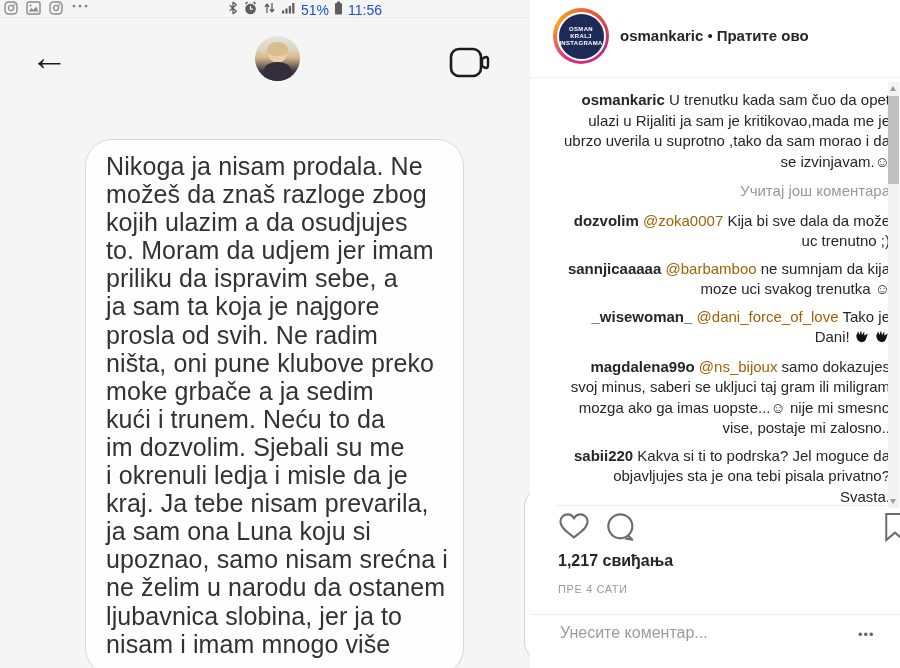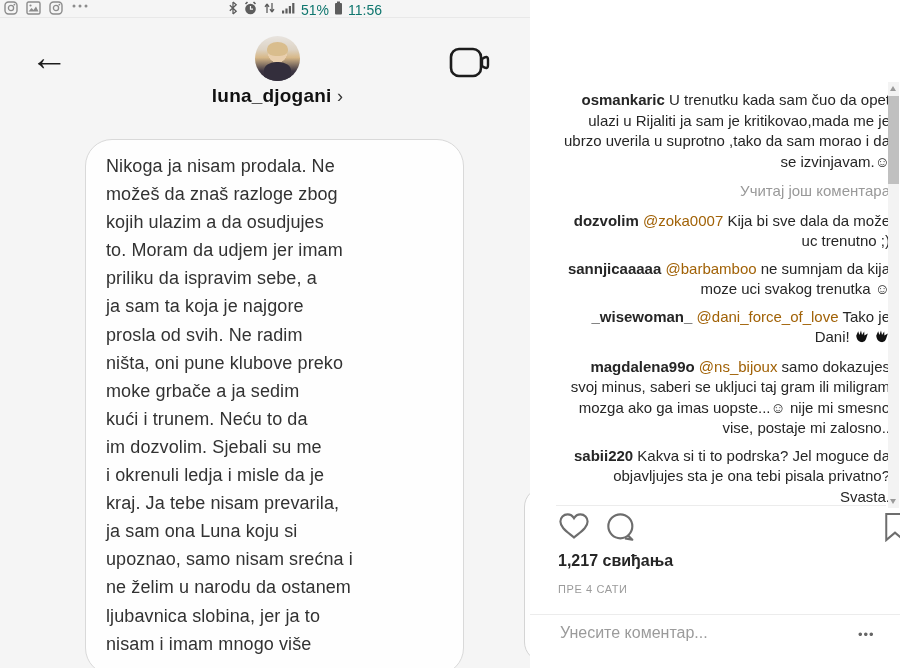--- a/index.html
+++ b/index.html
@@ -8,40 +8,40 @@
   #stage { position:relative; width:900px; height:668px; overflow:hidden; }
 
   
   .left-panel { position:absolute; left:0; top:0; width:530px; height:668px;
     background:#f5f5f5; overflow:hidden; }
   .statusbar { position:absolute; left:0; top:0; width:530px; height:18px;
     border-bottom:1px solid rgba(0,0,0,0.05); }
   .sb-left { position:absolute; left:4px; top:1px; display:flex; gap:8px; align-items:center; }
   .sb-right { position:absolute; left:228px; top:1px; display:flex; gap:5px; align-items:center; }
   .sb-ico { display:inline-block; }
-  .sb-text { font-size:14px; color:#0f766e; }
+  .sb-text { font-size:14px; color:#1d4ed8; }
   .dm-back { position:absolute; left:30px; top:38px; font-size:38px; font-weight:300;
     color:#1c1c1c; line-height:38px; }
   .dm-avatar { position:absolute; left:255px; top:36px; width:45px; height:45px; border-radius:50%;
     background:
       radial-gradient(circle at 50% 38%, #e9cfae 0 26%, transparent 27%),
       linear-gradient(180deg, #e8e4df 0%, #ddd3c4 30%, #d7b888 48%, #3c3542 78%, #2e2936 100%);
     overflow:hidden; }
   .dm-avatar:before { content:""; position:absolute; left:12px; top:6px; width:21px; height:14px;
     border-radius:50% 50% 40% 40%; background:#d9bd8d; }
   .dm-avatar:after { content:""; position:absolute; left:9px; top:26px; width:27px; height:19px;
     border-radius:45% 45% 0 0; background:#332e3c; }
   .dm-username { position:absolute; left:140px; top:85px; width:275px; text-align:center;
     font-size:19px; font-weight:bold; color:#111; letter-spacing:0.2px; }
   .dm-username .chev { font-weight:normal; color:#333; font-size:18px; }
   .dm-video { position:absolute; left:449px; top:45px; }
   .bubble { position:absolute; left:85px; top:139px; width:379px; height:536px;
     background:#fefefe; border:1.5px solid #d9d9d9; border-radius:27px; }
   .msg-text { position:absolute; left:20px; top:12px; width:345px;
-    font-size:18px; line-height:28.1px; color:#323232; white-space:pre-line; letter-spacing:0.1px; }
+    font-size:25px; line-height:28.1px; color:#323232; white-space:pre-line; letter-spacing:0.1px; }
   .partial-bubble { position:absolute; left:524px; top:487px; width:40px; height:175px;
     border:1.5px solid #d4d4d4; border-radius:22px; background:#fdfdfd; }
 
   
   .right-panel { position:absolute; left:530px; top:0; width:370px; height:668px;
     background:#ffffff; overflow:hidden; }
   .rp-header { position:absolute; left:0; top:0; width:370px; height:78px;
     border-bottom:1px solid #efefef; }
   .rp-avatar-ring { position:absolute; left:23px; top:8px; width:56px; height:56px; border-radius:50%;
     background:conic-gradient(from 210deg, #d92e7f, #f5a623, #e8542f, #b4317f, #d92e7f);
@@ -151,21 +151,20 @@
               <rect x="3" y="0.5" width="3" height="2" fill="#5d5d5d"></rect>
               <rect x="1" y="2" width="7" height="11.5" rx="1" fill="#5d5d5d"></rect>
             </svg>
         </span>
         <span class="sb-text">11:56</span>
       </div>
     </div>
 
     <div class="dm-back">←</div>
     <div class="dm-avatar"></div>
-    <div class="dm-username"><span>luna_djogani</span> <span class="chev">›</span></div>
     <div class="dm-video">
       <svg width="44" height="36" viewBox="0 0 44 36">
           <rect x="2" y="4" width="30" height="27" rx="8" fill="none" stroke="#1c1c1c" stroke-width="2.6"></rect>
           <path d="M33 14 Q39 9.5 39 15 V20 Q39 25.5 33 21 Z" fill="none" stroke="#1c1c1c" stroke-width="2.4" stroke-linejoin="round"></path>
         </svg>
     </div>
 
     <div class="bubble">
       <div class="msg-text">Nikoga ja nisam prodala. Ne
 možeš da znaš razloge zbog
@@ -185,20 +184,32 @@
 ne želim u narodu da ostanem
 ljubavnica slobina, jer ja to
 nisam i imam mnogo više</div>
     </div>
 
     <div class="partial-bubble"></div>
   </div>
 
   <div class="right-panel">
 
+    <div class="rp-header">
+      <div class="rp-avatar-ring">
+        <div class="rp-avatar">
+          <div class="rp-avatar-text">OSMAN
+KRALJ
+INSTAGRAMA</div>
+        </div>
+      </div>
+      <div class="rp-title">
+        <span class="u">osmankaric</span><span class="sep">•</span><span class="follow">Пратите ово</span>
+      </div>
+    </div>
 
     <div class="comments">
       <div class="comment">
         <span class="c-user">osmankaric</span>
         <span class="c-text">U trenutku kada sam čuo da opet ulazi u Rijaliti ja sam je kritikovao,mada me je ubrzo uverila u suprotno ,tako da sam morao i da se izvinjavam.☺</span>
       </div>
 
       <div class="load-more">Учитај још коментара</div>
 
       <div class="comment">

